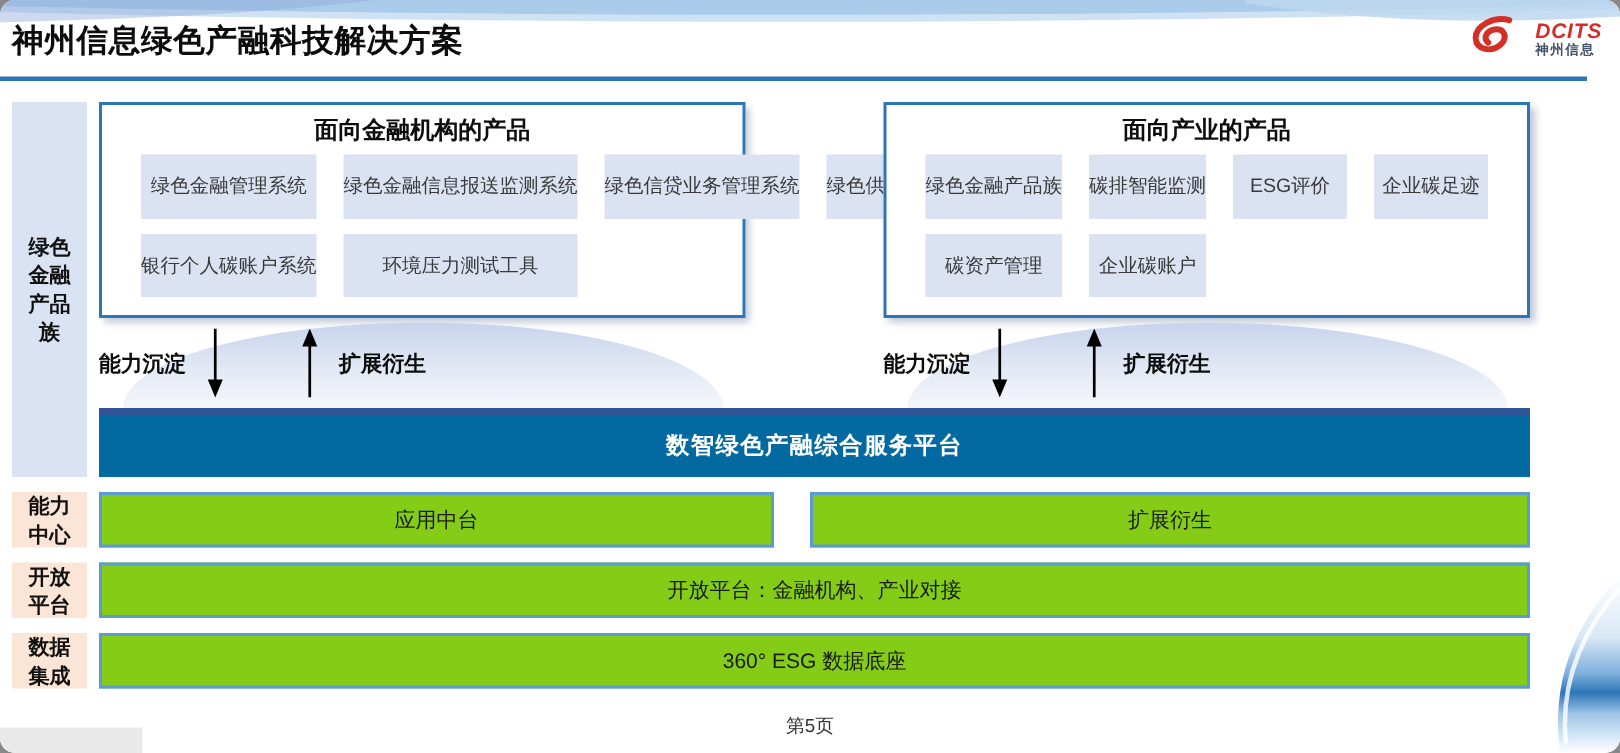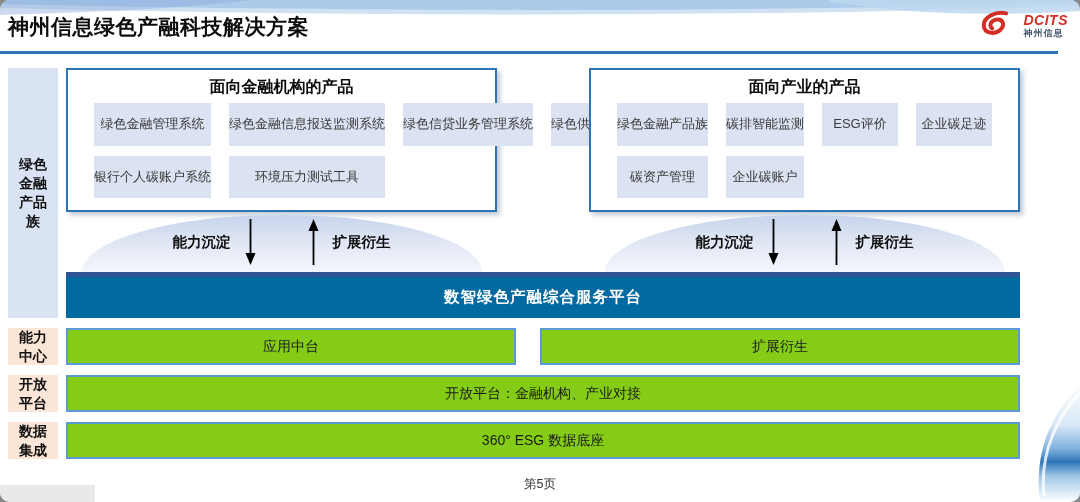--- a/index.html
+++ b/index.html
@@ -29,21 +29,21 @@
   .stack { display:flex; flex-direction:column; }
   .products { display:flex; justify-content:space-between; height:144px; }
   .pbox { width:431px; height:144px; background:#fff; border:2px solid #2e75b6;
           box-shadow:3px 3px 5px rgba(110,130,160,0.45); display:flex; flex-direction:column; }
   .pbox-title { text-align:center; font-weight:bold; font-size:16px; color:#0d0d0d; padding:7px 0 3px; }
   .pgrid { flex:1; display:grid; grid-template-columns:1fr 1fr 1fr 1fr; gap:10px 18px; padding:2px 26px 12px; }
   .pitem { background:#dbe2f1; display:flex; align-items:center; justify-content:center;
            font-size:13px; color:#3a3a3a; white-space:nowrap; }
 
   .flowzone { position:relative; height:60px; display:flex; justify-content:space-between; }
-  .flowgroup { position:relative; width:431px; display:flex; align-items:center; justify-content:center; }
+  .flowgroup { position:relative; width:431px; display:flex; align-items:center; }
   .dome { position:absolute; bottom:0; left:50%; transform:translateX(-50%);
           width:400px; height:57px; border-radius:200px 200px 0 0 / 57px 57px 0 0;
           background:linear-gradient(to bottom,#c7d4ec 0%,#e3e9f5 55%,#f4f6fb 100%); }
   .flow-label { position:relative; z-index:1; font-weight:bold; font-size:14.5px; color:#0d0d0d; }
   .flow-arrow { position:relative; z-index:1; margin:0 14px; }
   .flow-gap { width:24px; }
 
   .platform { height:46px; background:#0369a1; border-top:5px solid #2f5597;
               display:flex; align-items:center; justify-content:center;
               color:#fff; font-weight:bold; font-size:15.5px; letter-spacing:1px; }

